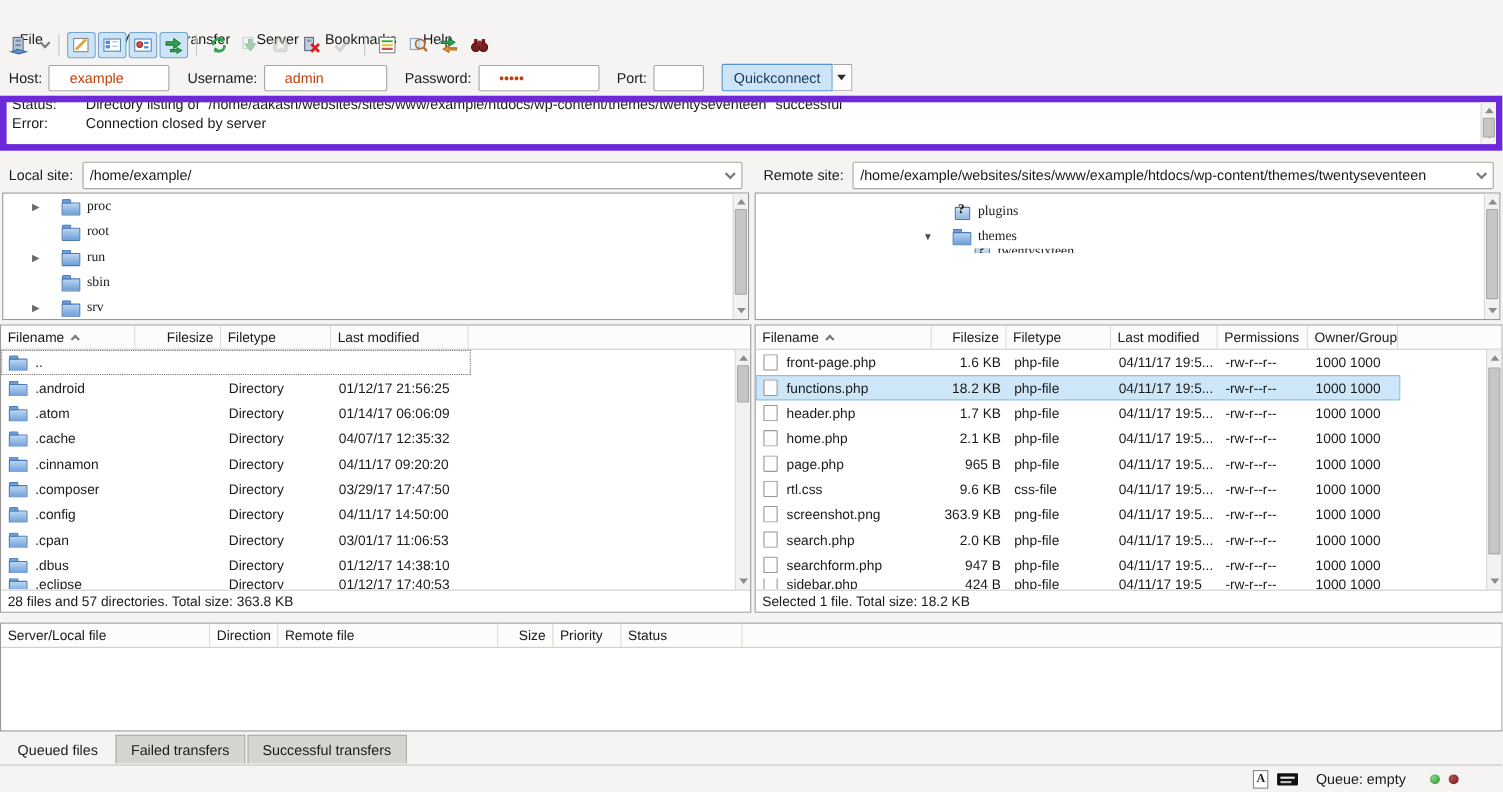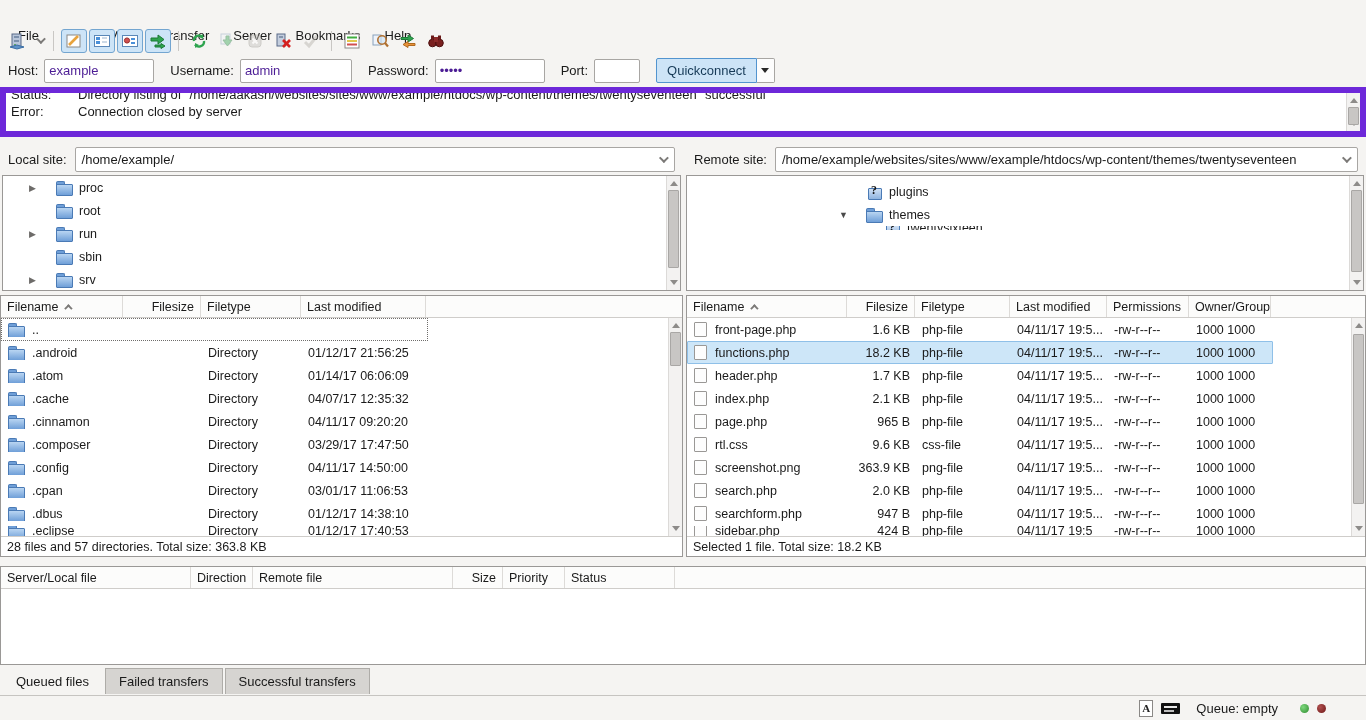--- a/index.html
+++ b/index.html
@@ -22,21 +22,21 @@
   .tsep { width:1px; height:20px; background:#c9c7c4; margin:0 5px; }
   .ddchev { width:14px; height:24px; display:flex; align-items:center; justify-content:center; }
   .chev { width:7px; height:7px; border-right:2px solid #7c7a78; border-bottom:2px solid #7c7a78;
           transform:rotate(45deg) translateY(-2px); }
 
   
   .qcbar { position:absolute; left:0; top:54px; width:1366px; height:33px;
            display:flex; align-items:center; }
   .qcbar label { margin-right:6px; }
   .qcinput { height:24px; border:1px solid #a8a6a3; border-radius:2px; background:#fff;
-             padding:0 4px; font:13px "Liberation Sans",sans-serif; color:#4c1d95; }
+             padding:0 18px; font:13px "Liberation Sans",sans-serif; color:#c2410c; }
   .qc-btn { height:25px; padding:0 10px; background:#cde4f7; border:1px solid #5294cf;
             border-radius:2px 0 0 2px; font:13px "Liberation Sans",sans-serif; color:#163a57; }
   .qc-dd { height:25px; width:18px; background:#fdfdfd; border:1px solid #a8a6a3; border-left:none;
            border-radius:0 2px 2px 0; display:flex; align-items:center; justify-content:center; }
   .tri-dn { width:0; height:0; border-left:4px solid transparent; border-right:4px solid transparent;
             border-top:5px solid #2a2a2a; }
 
   
   .logpane { position:absolute; left:0; top:87px; width:1366px; height:50px; background:#fff;
              border:6px solid #6d28d9; overflow:hidden; }
@@ -64,21 +64,21 @@
   .vs-thumb { position:absolute; left:1px; right:1px; background:#c8c6c4; border:1px solid #a9a7a5; border-radius:1px; }
 
   
   .tree-local { left:2px; top:175px; width:679px; height:116px; }
   .tree-remote { left:686px; top:175px; width:678px; height:116px; }
   .tree-row { height:23px; display:flex; align-items:center; padding-left:var(--indent,26px); }
   .tree-row.clipped { height:4px; overflow:hidden;align-items:center; }
   .expander { width:24px; flex:0 0 24px; font-size:9px; color:#6d6b69; text-align:left; }
   .exp-collapsed .expander::before { content:"▶"; }
   .exp-expanded .expander::before { content:"▼"; color:#4a4a4a; }
-  .tree-node { display:flex; align-items:center; gap:7px; padding:2px 5px 2px 2px; border:1px solid transparent; }
+  .tree-node { display:flex; align-items:center; gap:7px; padding:2px 5px 2px 2px; border:1px solid transparent;font-family:Liberation Serif, serif; }
   .tree-row.selected .tree-node { background:#cde6f8; border-color:#8fc0e8; border-radius:1px; }
 
   
   .fi { position:relative; width:16px; height:13px; flex:0 0 16px; }
   .fi::before { content:""; position:absolute; left:0; top:0; width:7px; height:4px;
                 background:#6f9fd8; border:1px solid #4a7ab5; border-bottom:none; border-radius:2px 2px 0 0; }
   .fi::after { content:""; position:absolute; left:0; top:3px; width:15px; height:10px;
                background:linear-gradient(180deg,#b9d5f2,#6f9fd8); border:1px solid #4a7ab5; border-radius:1px; }
   .icon-folder-open .fi::after { background:linear-gradient(180deg,#e8f1fb,#9cc0e8); }
   .fi .q { display:none; }
@@ -553,21 +553,21 @@
         </span>
     <span class="c num">1.7 KB</span>
     <span class="c">php-file</span>
     <span class="c">04/11/17 19:5...</span>
     <span class="c">-rw-r--r--</span>
     <span class="c">1000 1000</span>
   </div>
       <div class="frow grid-r">
     <span class="c name">
           <span class="file-ic"></span>
-          <span>index.php</span>
+          <span>home.php</span>
         </span>
     <span class="c num">2.1 KB</span>
     <span class="c">php-file</span>
     <span class="c">04/11/17 19:5...</span>
     <span class="c">-rw-r--r--</span>
     <span class="c">1000 1000</span>
   </div>
       <div class="frow grid-r">
     <span class="c name">
           <span class="file-ic"></span>

